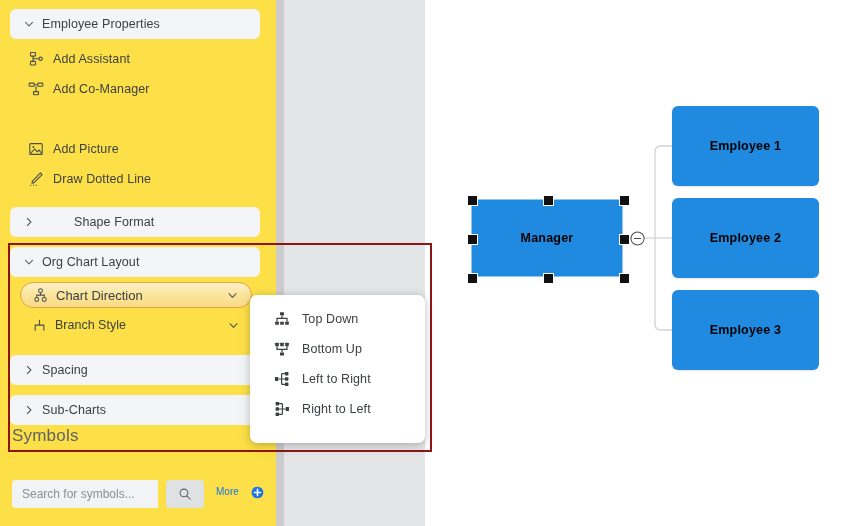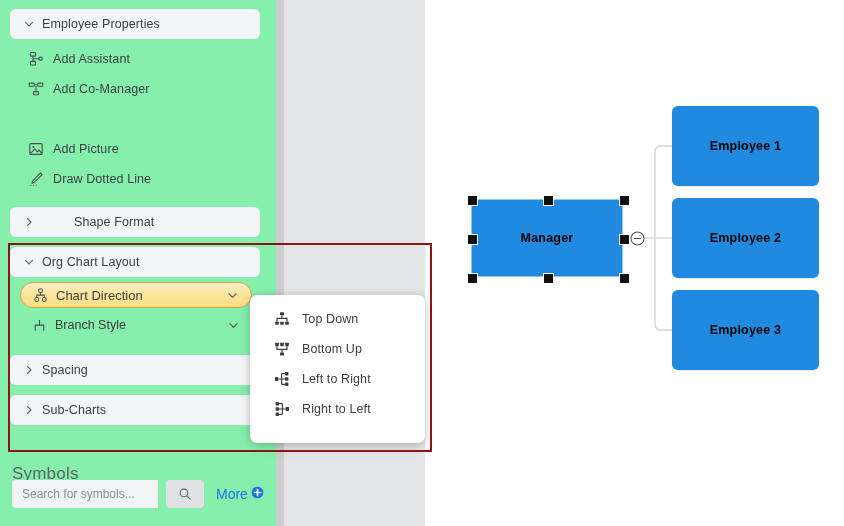--- a/index.html
+++ b/index.html
@@ -15,21 +15,21 @@
     position: relative;
     -webkit-font-smoothing: antialiased;
   }
 
   
   #sidebar {
     position: absolute;
     left: 0; top: 0;
     width: 276px;
     height: 526px;
-    background: #86efac;
+    background: #fde047;
     overflow: hidden;
   }
 
   .panel-header {
     position: absolute;
     left: 10px;
     width: 250px;
     height: 30px;
     background: #f4f5f6;
     border-radius: 6px;
@@ -107,21 +107,21 @@
     cursor: pointer;
   }
   .sub-item .mi-icon { width: 15px; height: 15px; margin-right: 8px; flex: 0 0 auto; }
   .sub-item .mi-label { font-size: 12.5px; color: #3c4043; }
   .sub-item .endchev { position: absolute; right: 12px; width: 13px; height: 13px; }
 
   
   #symbols-title {
     position: absolute;
     left: 12px;
-    top: 464px;
+    top: 426px;
     font-size: 17px;
     color: #5f6368;
     letter-spacing: 0.2px;
   }
   #symbol-search {
     position: absolute;
     left: 12px;
     top: 480px;
     width: 146px;
     height: 28px;
@@ -147,21 +147,21 @@
     border-radius: 4px;
     cursor: pointer;
     display: flex;
     align-items: center;
     justify-content: center;
   }
   #more-link {
     position: absolute;
     left: 216px;
     top: 486px;
-    font-size: 14px;
+    font-size: 10px;
     color: #1a73e8;
     cursor: pointer;
   }
   #more-plus {
     position: absolute;
     left: 251px;
     top: 486px;
     width: 13px;
     height: 13px;
     cursor: pointer;

